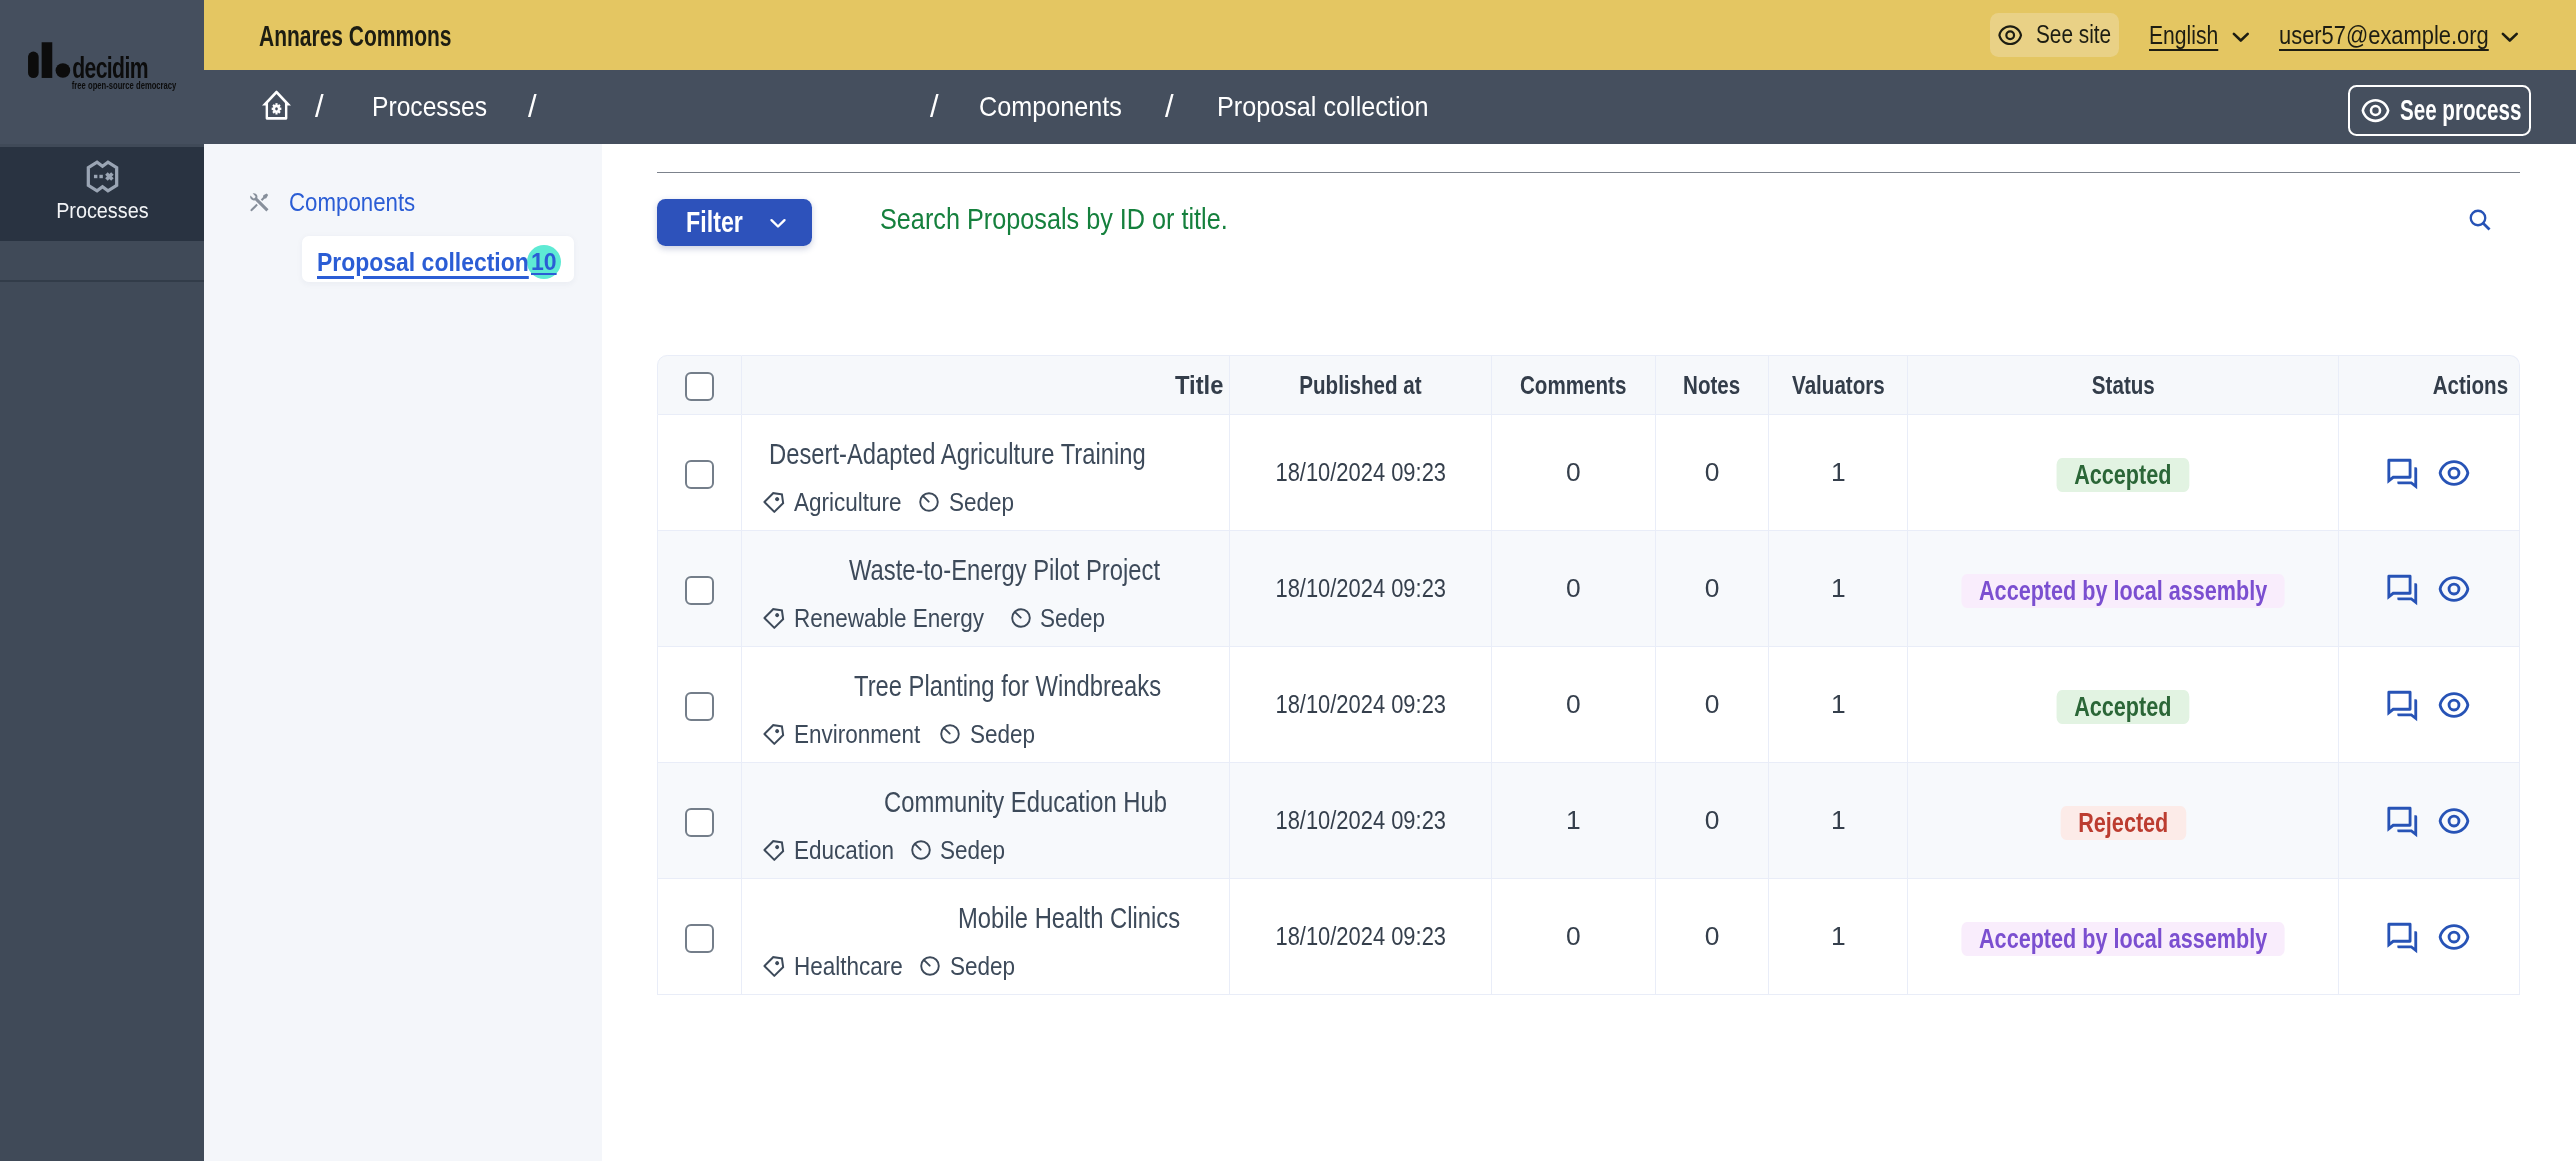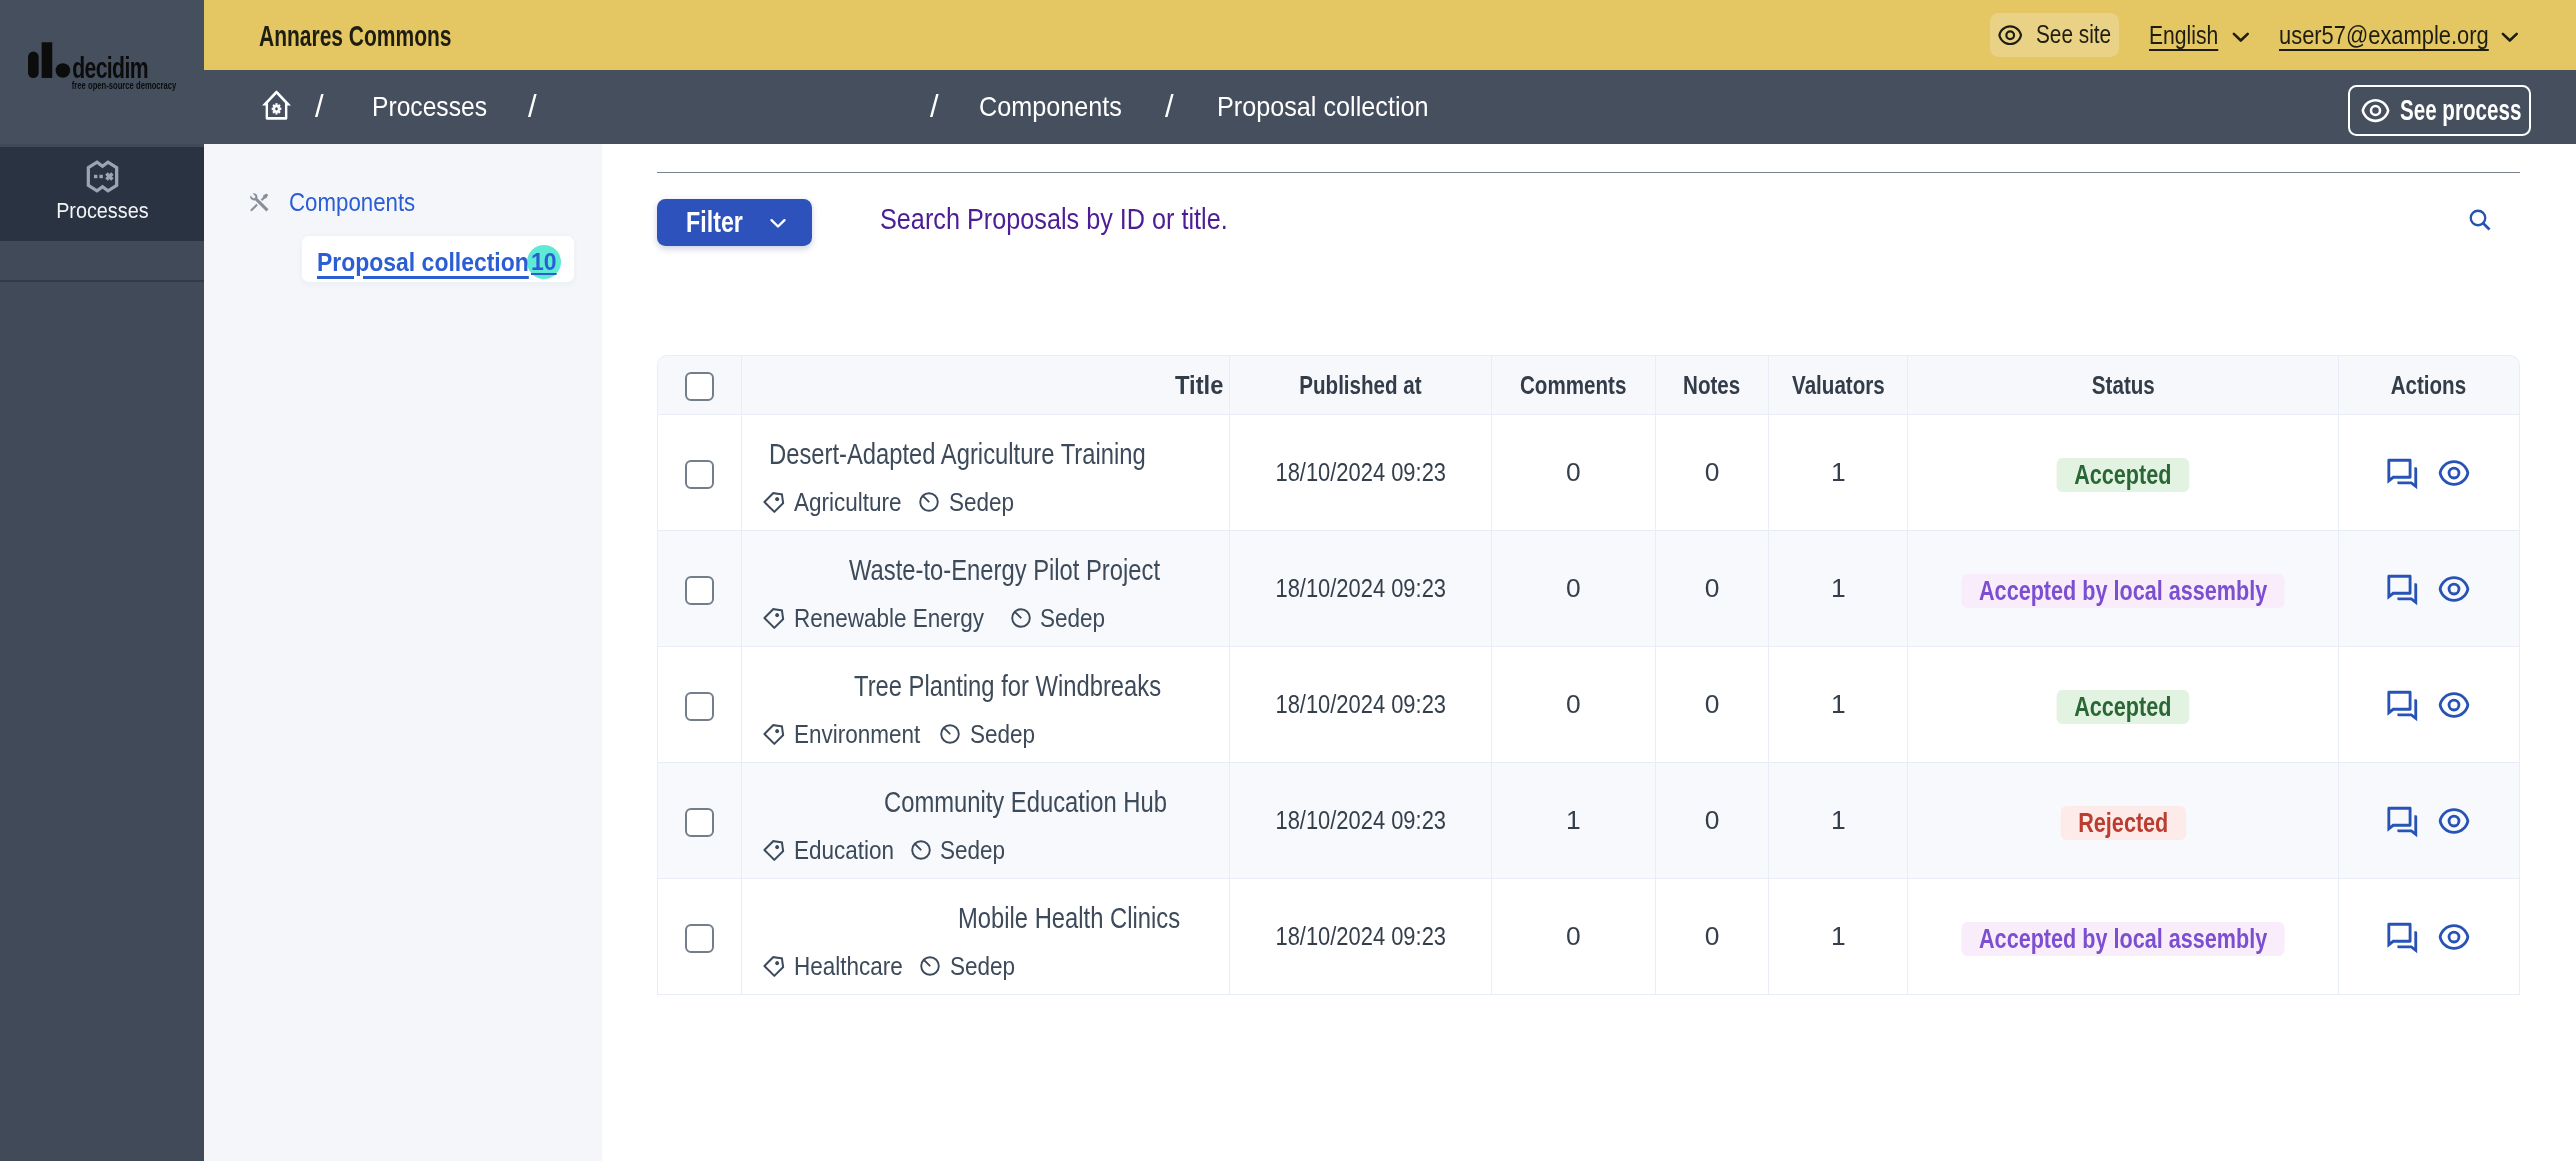--- a/index.html
+++ b/index.html
@@ -53,30 +53,30 @@
 .headrow { display:flex; align-items:flex-start; }
 .btn { background:#2d52bb; color:#fff; font-weight:bold; font-size:27px; border-radius:8.5px; display:flex; align-items:center; justify-content:center; white-space:nowrap; }
 #exportall { width:187px; height:60px; margin-left:auto; margin-top:56px; }
 #exportall .chev { margin-left:13.6px; }
 #statuses { width:145px; height:60px; margin-left:28px; margin-top:56px; }
 hr.rule { border:none; border-top:1.7px solid #7c828c; margin-top:28px; }
 
 .filterrow { display:flex; align-items:center; margin-top:26.4px; height:47px; }
 #filterbtn { width:155px; height:47px; font-size:29px; box-shadow:0 2.6px 6.8px rgba(30,50,120,0.22); }
 #filterbtn .chev { margin-left:17px; }
-.searchph { font-size:29px; color:#4c1d95; margin-left:68px; margin-top:-6px; }
+.searchph { font-size:29px; color:#15803d; margin-left:68px; margin-top:-6px; }
 .searchicon { margin-left:auto; margin-right:26.4px; margin-top:-5.1px; }
 
 
 table.dtable { border-collapse:separate; border-spacing:0; width:1863px; margin-top:109px; font-size:26.4px; color:#353f4c; table-layout:fixed; }
 table.dtable th, table.dtable td { border-bottom:1.7px solid #e9edf8; border-right:1.7px solid #e9edf8; }
 table.dtable th:first-child, table.dtable td:first-child { border-left:1.7px solid #e9edf8; }
 table.dtable thead th { background:#f6f8fb; height:60px; font-size:26.4px; font-weight:bold; color:#333d4a; border-top:1.7px solid #e9edf8; }
 table.dtable thead th:first-child { border-top-left-radius:10.2px; }
-table.dtable thead th:last-child { border-top-right-radius:10.2px; }
+table.dtable thead th:last-child { border-top-right-radius:10.2px;text-align:right; }
 table.dtable td { height:116px; text-align:center; }
 table.dtable tr.alt td { background:#f7f9fc; }
 table.dtable td.titlecell, table.dtable th.titleth { text-align:right; padding-left:20.4px; }
 table.dtable td.titlecell { vertical-align:top; }
 .tcwrap { padding-top:21px; }
 .rowtitle { font-size:29px; color:#3d4a5a; line-height:37px; }
 .rowmeta { display:flex; align-items:center; margin-top:13.6px; font-size:25px; color:#3d4a5a; height:31px; }
 .rowmeta svg { margin-right:7.7px; }
 .rowmeta .gap { width:3.4px; }
 .pill { display:inline-block; border-radius:6.8px; font-weight:bold; font-size:27px; line-height:26.4px; padding:3.4px 22px 4.3px; margin-top:5.1px; transform:scaleX(.8); white-space:nowrap; }

